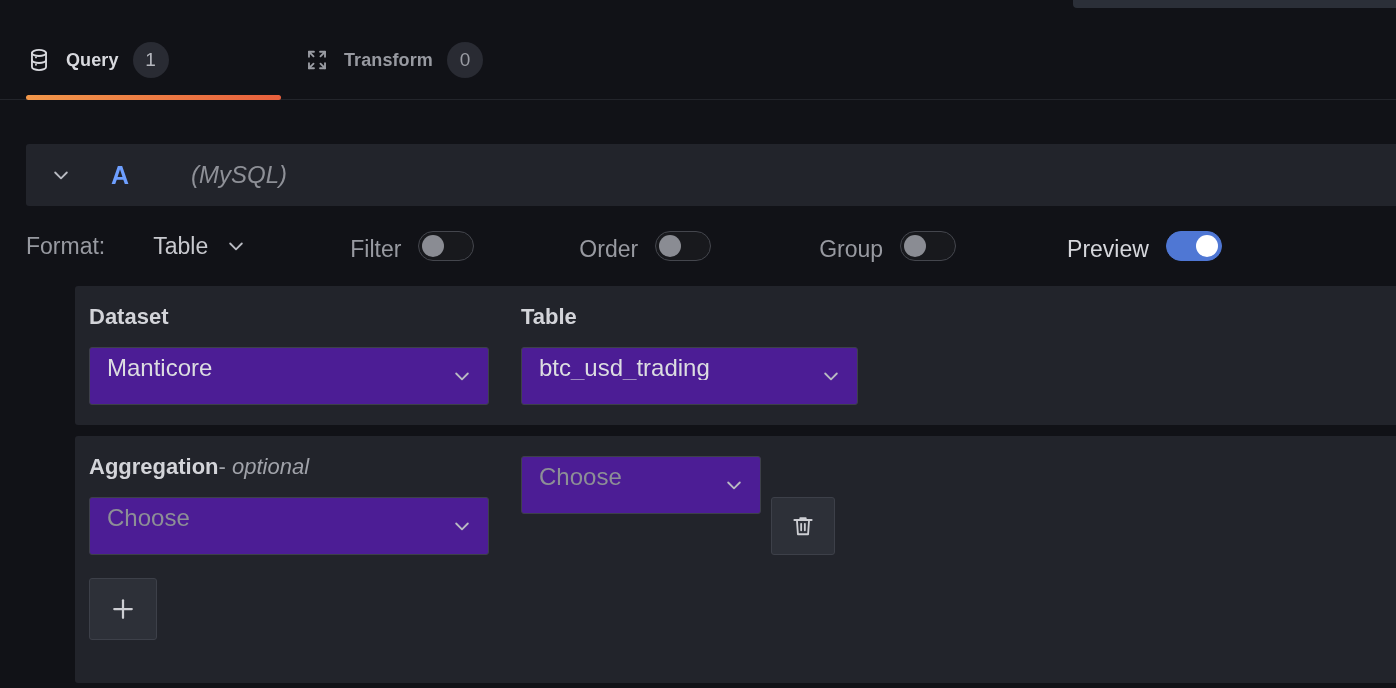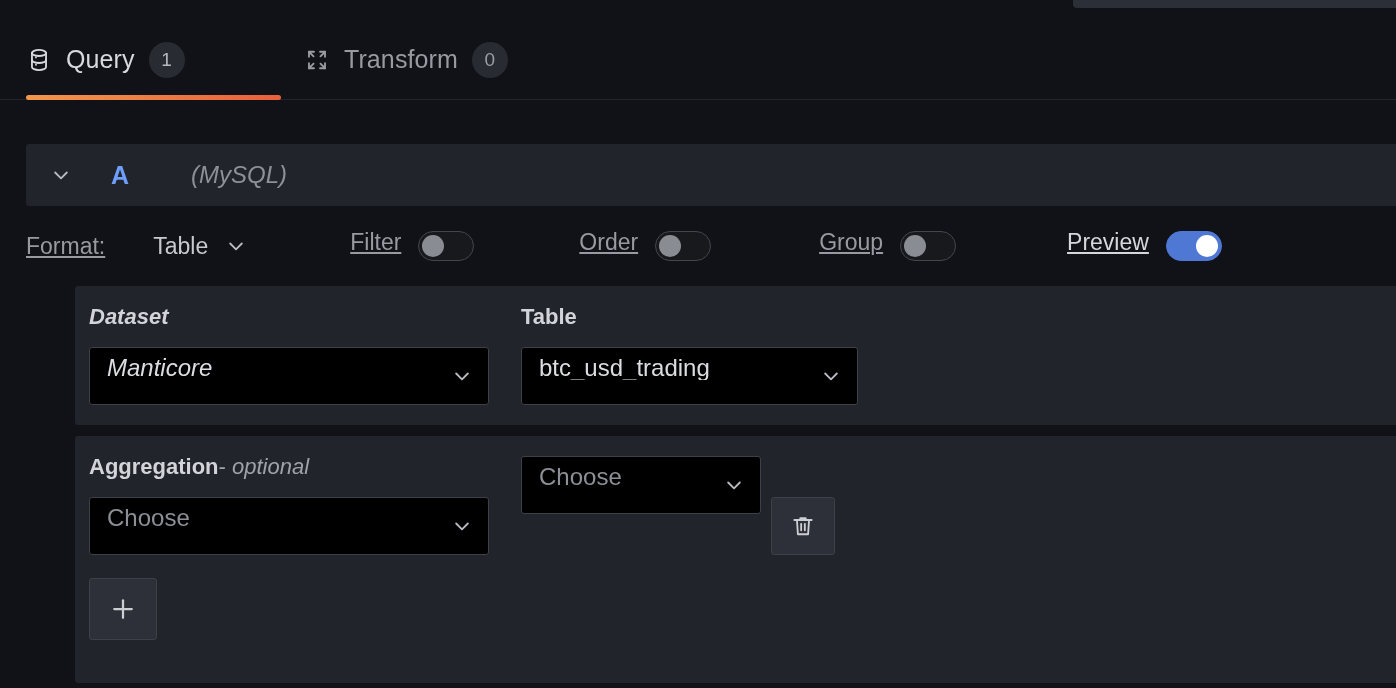--- a/index.html
+++ b/index.html
@@ -62,23 +62,24 @@
 
   .tab-icon {
     width: 26px;
     height: 26px;
     display: block;
     flex: 0 0 auto;
   }
   .tab-icon svg { display: block; width: 26px; height: 26px; }
 
   .tab-label {
-    font-size: 25px;
+    font-size: 18px;
     line-height: 1;
     letter-spacing: 0.1px;
+    font-weight: bold;
   }
   .tab.query .tab-label { color: #d8d9de; }
   .tab.transform .tab-label { color: #989aa1; }
 
   .tab-badge {
     min-width: 36px;
     height: 36px;
     padding: 0 9px;
     border-radius: 18px;
     background: #292b33;
@@ -160,21 +161,20 @@
     width: 1410px;
     height: 62px;
     display: flex;
     align-items: center;
   }
 
   .opt-label {
     color: #989aa1;
     font-size: 23px;
     line-height: 1;
-    text-decoration: underline;
   }
 
   .format-group {
     display: flex;
     align-items: center;
     gap: 18px;
     margin-left: 48px;
   }
   .format-value {
     color: #c8c9ce;
@@ -184,21 +184,21 @@
   .format-caret {
     display: flex;
     align-items: center;
     color: #b9bbc2;
     cursor: pointer;
   }
   .format-caret svg { width: 20px; height: 20px; display: block; }
 
   .toggle-group {
     display: flex;
-    align-items: flex-start;
+    align-items: flex-end;
     gap: 17px;
   }
   .tg-filter  { margin-left: 104px; }
   .tg-group   { margin-left: 108px; }
   .tg-order   { margin-left: 105px; }
   .tg-preview { margin-left: 111px; }
 
   .switch {
     width: 56px;
     height: 30px;
@@ -244,21 +244,21 @@
   .field-row {
     display: flex;
     align-items: flex-start;
     padding: 20px 0 0 14px;
   }
 
   .field {
     display: flex;
     flex-direction: column;
   }
-  .f-dataset { width: 432px; font-style: italic; }
+  .f-dataset { width: 432px; }
   .f-table   { width: 432px; }
   .f-column  { width: 432px; }
   .f-agg     { width: 432px; }
   .f-alias   { width: 240px; }
 
   .field-label {
     font-size: 22px;
     font-weight: bold;
     color: #d3d4d9;
     line-height: 1;
@@ -272,21 +272,21 @@
   }
   .field-label .dash {
     font-weight: normal;
     font-style: normal;
     color: #a0a2a9;
   }
 
   .select {
     position: relative;
     height: 58px;
-    background: #000000;
+    background: #4c1d95;
     border: 1px solid #3d4049;
     border-radius: 3px;
     display: flex;
     align-items: center;
     padding: 0 52px 16px 17px;
     cursor: pointer;
   }
   .sel-dataset { width: 400px; }
   .sel-table   { width: 337px; }
   .sel-column  { width: 400px; }

